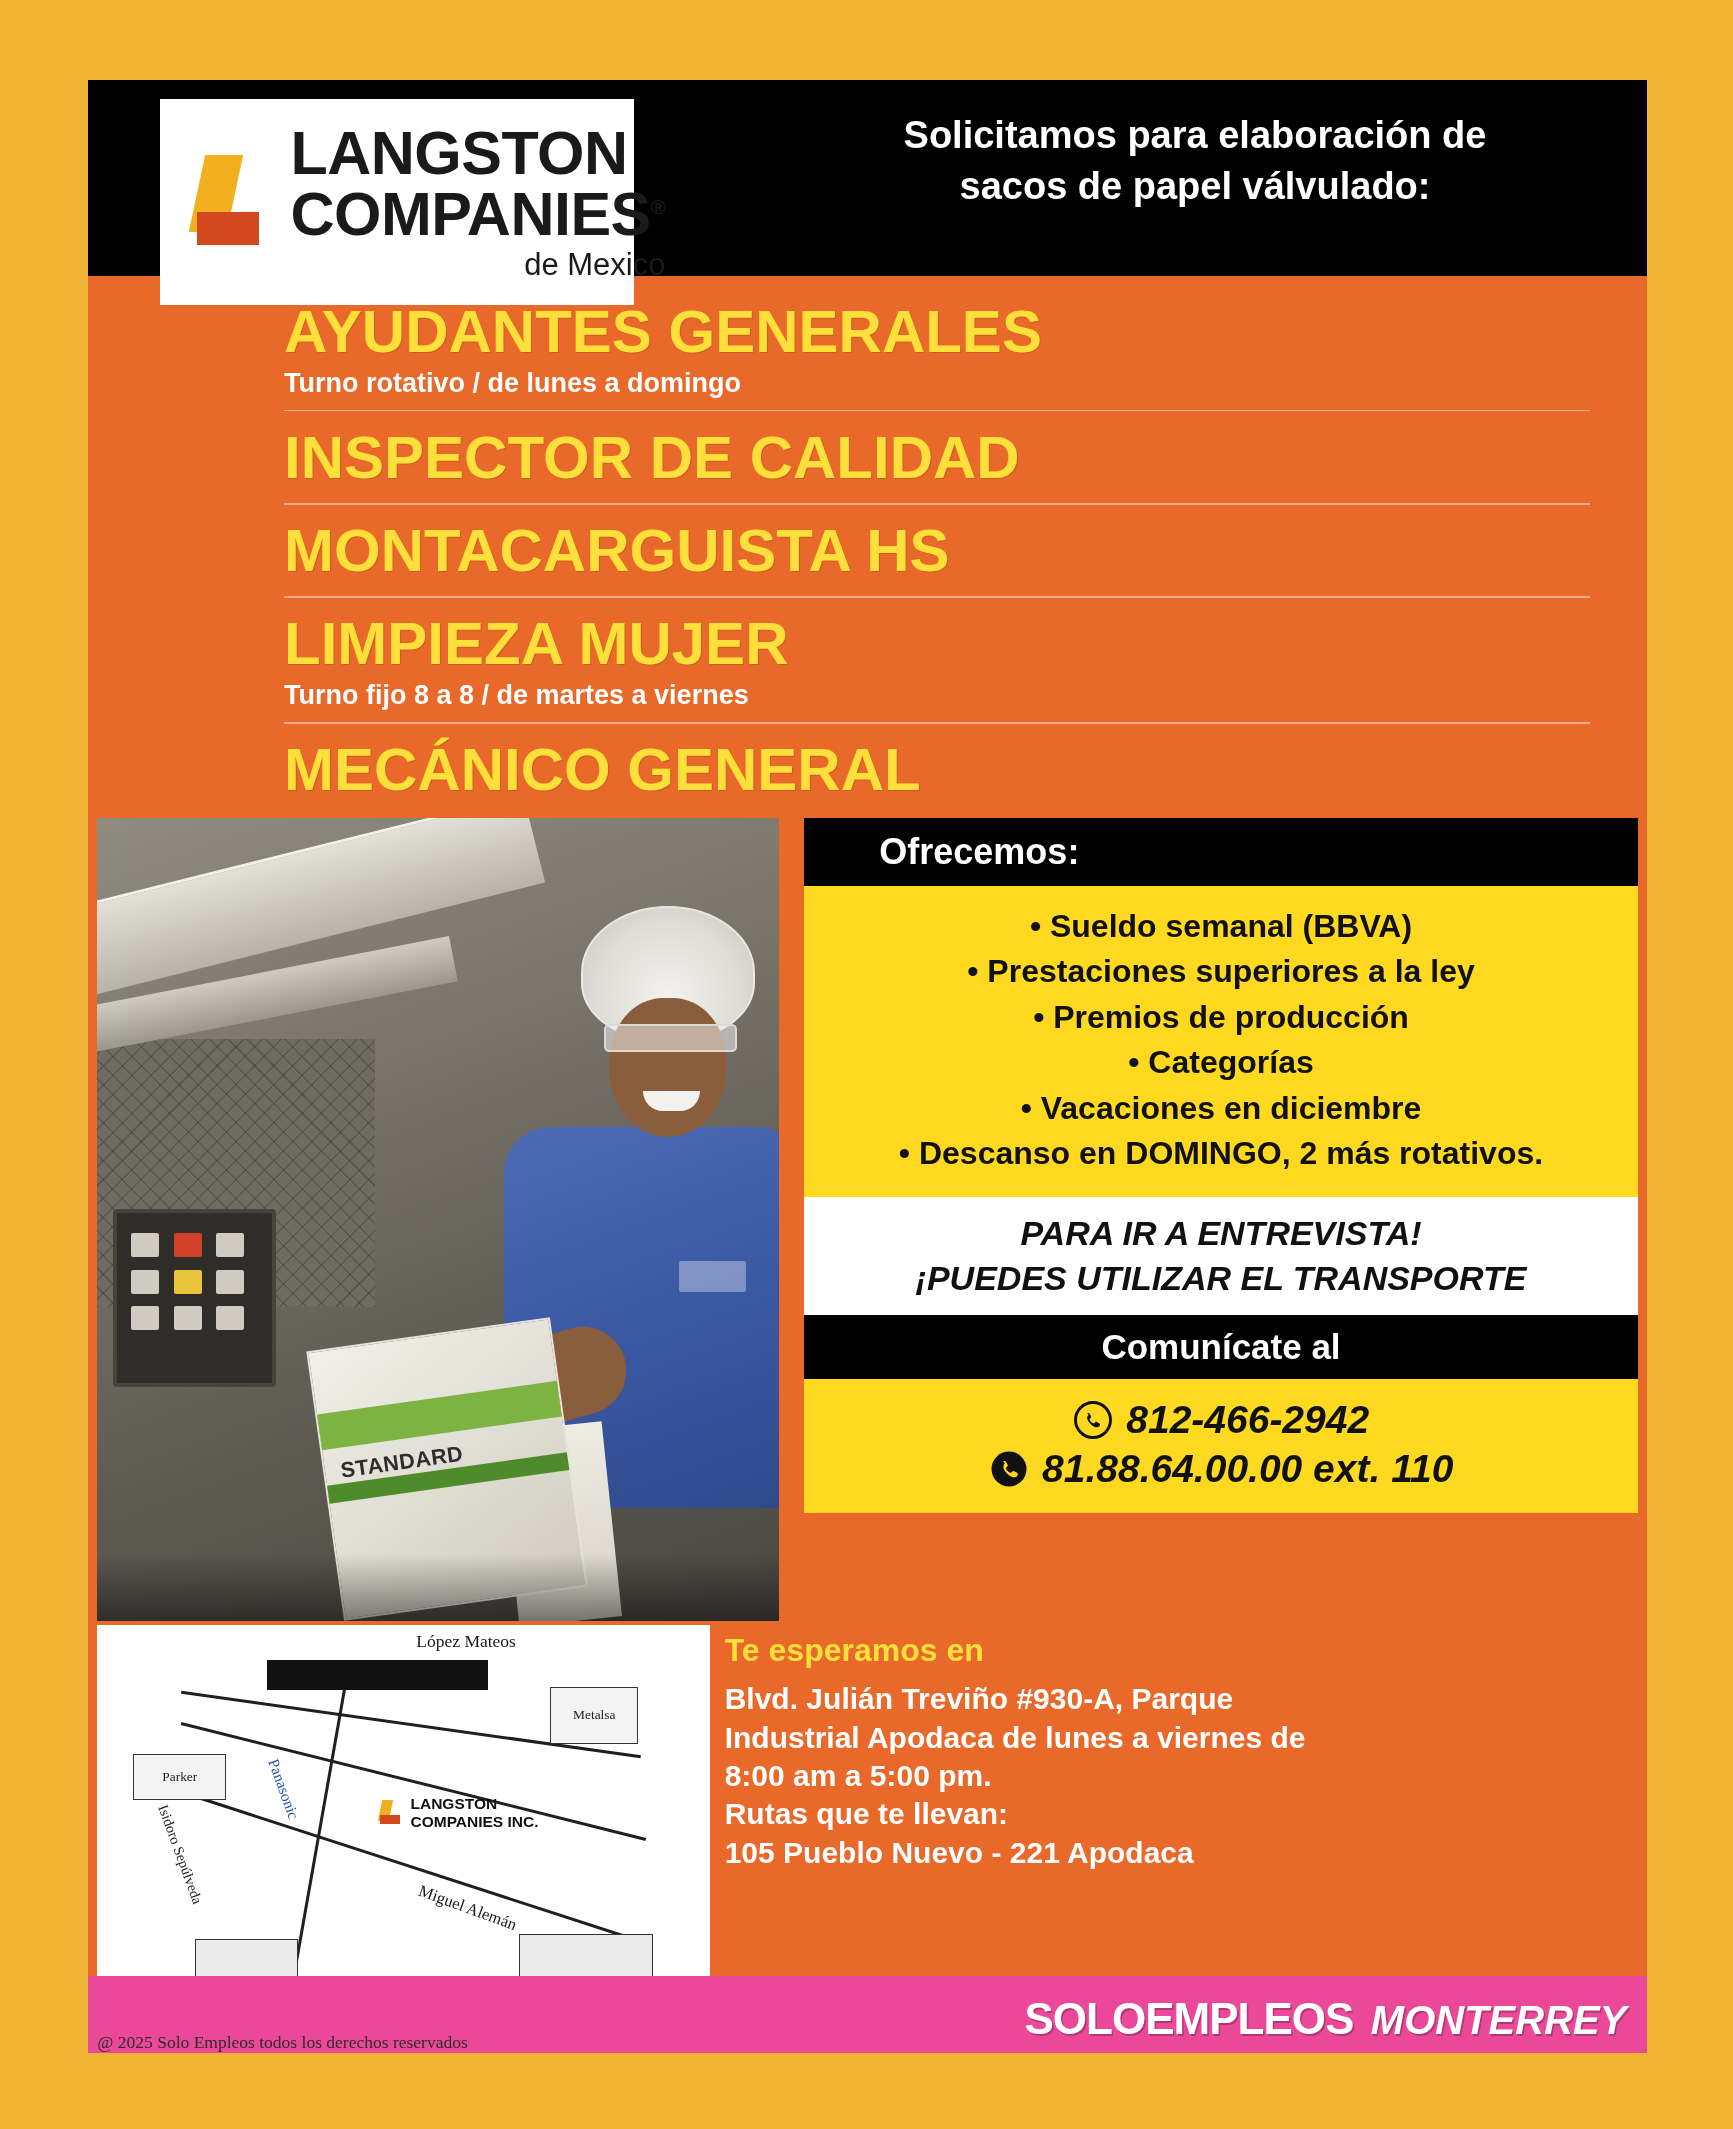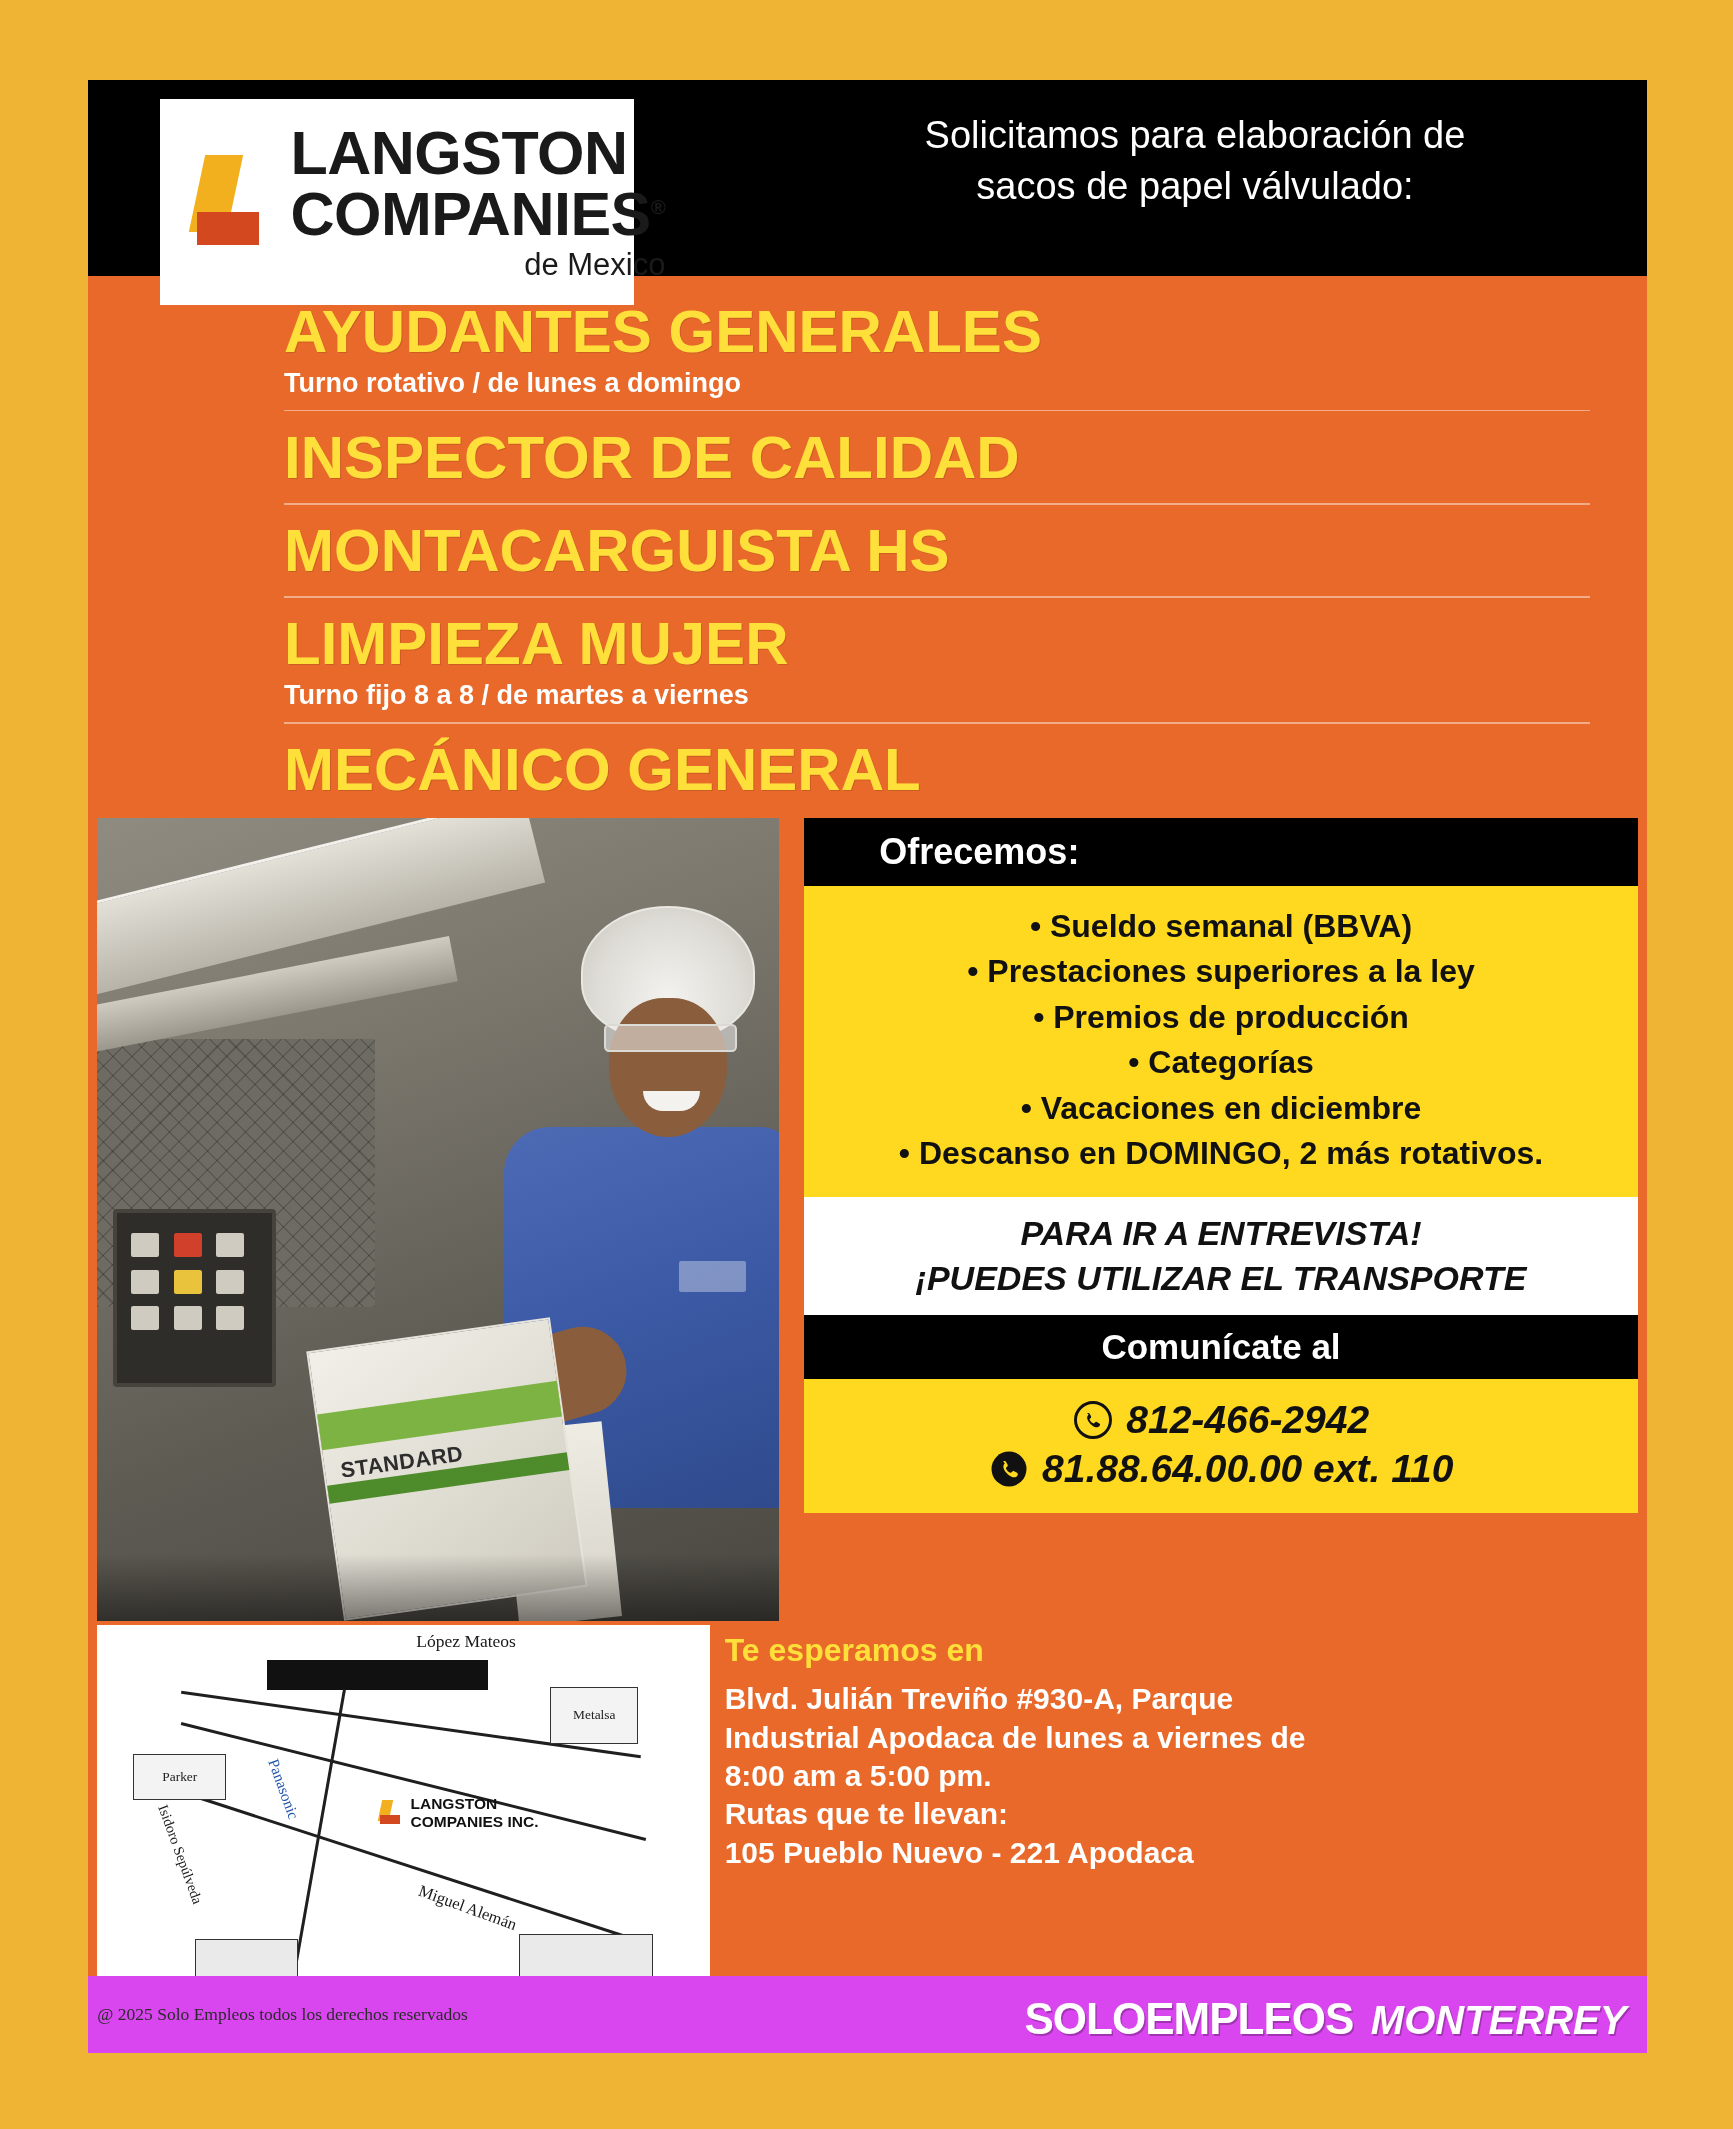--- a/index.html
+++ b/index.html
@@ -92,21 +92,21 @@
     font-weight: normal;
   }
   .header-head {
     position: absolute;
     left: 690px;
     top: 30px;
     width: 834px;
     text-align: center;
     color: #ffffff;
     font-size: 38px;
-    font-weight: normal;
+    font-weight: bold;
     line-height: 1.35;
   }
 
   
   .jobs {
     padding: 20.6px 0 13.4px 0;
   }
   .job {
     padding: 0 77px 0 196px;
     position: relative;
@@ -391,23 +391,23 @@
     font-weight: bold;
     line-height: 1.28;
   }
 
   
   .footer {
     position: absolute;
     left: 0; bottom: 0;
     width: 100%;
     height: 77px;
-    background: #d946ef;
-    display: flex;
-    align-items: center;
+    background: #ec4899;
+    display: flex;
+    align-items: flex-end;
   }
   .copyright {
     font-size: 17.5px;
     color: #2b2b2b;
     margin-left: 9.3px;
     font-family: "Liberation Serif", serif;
   }
   .brand {
     position: absolute;
     right: 20.6px;

